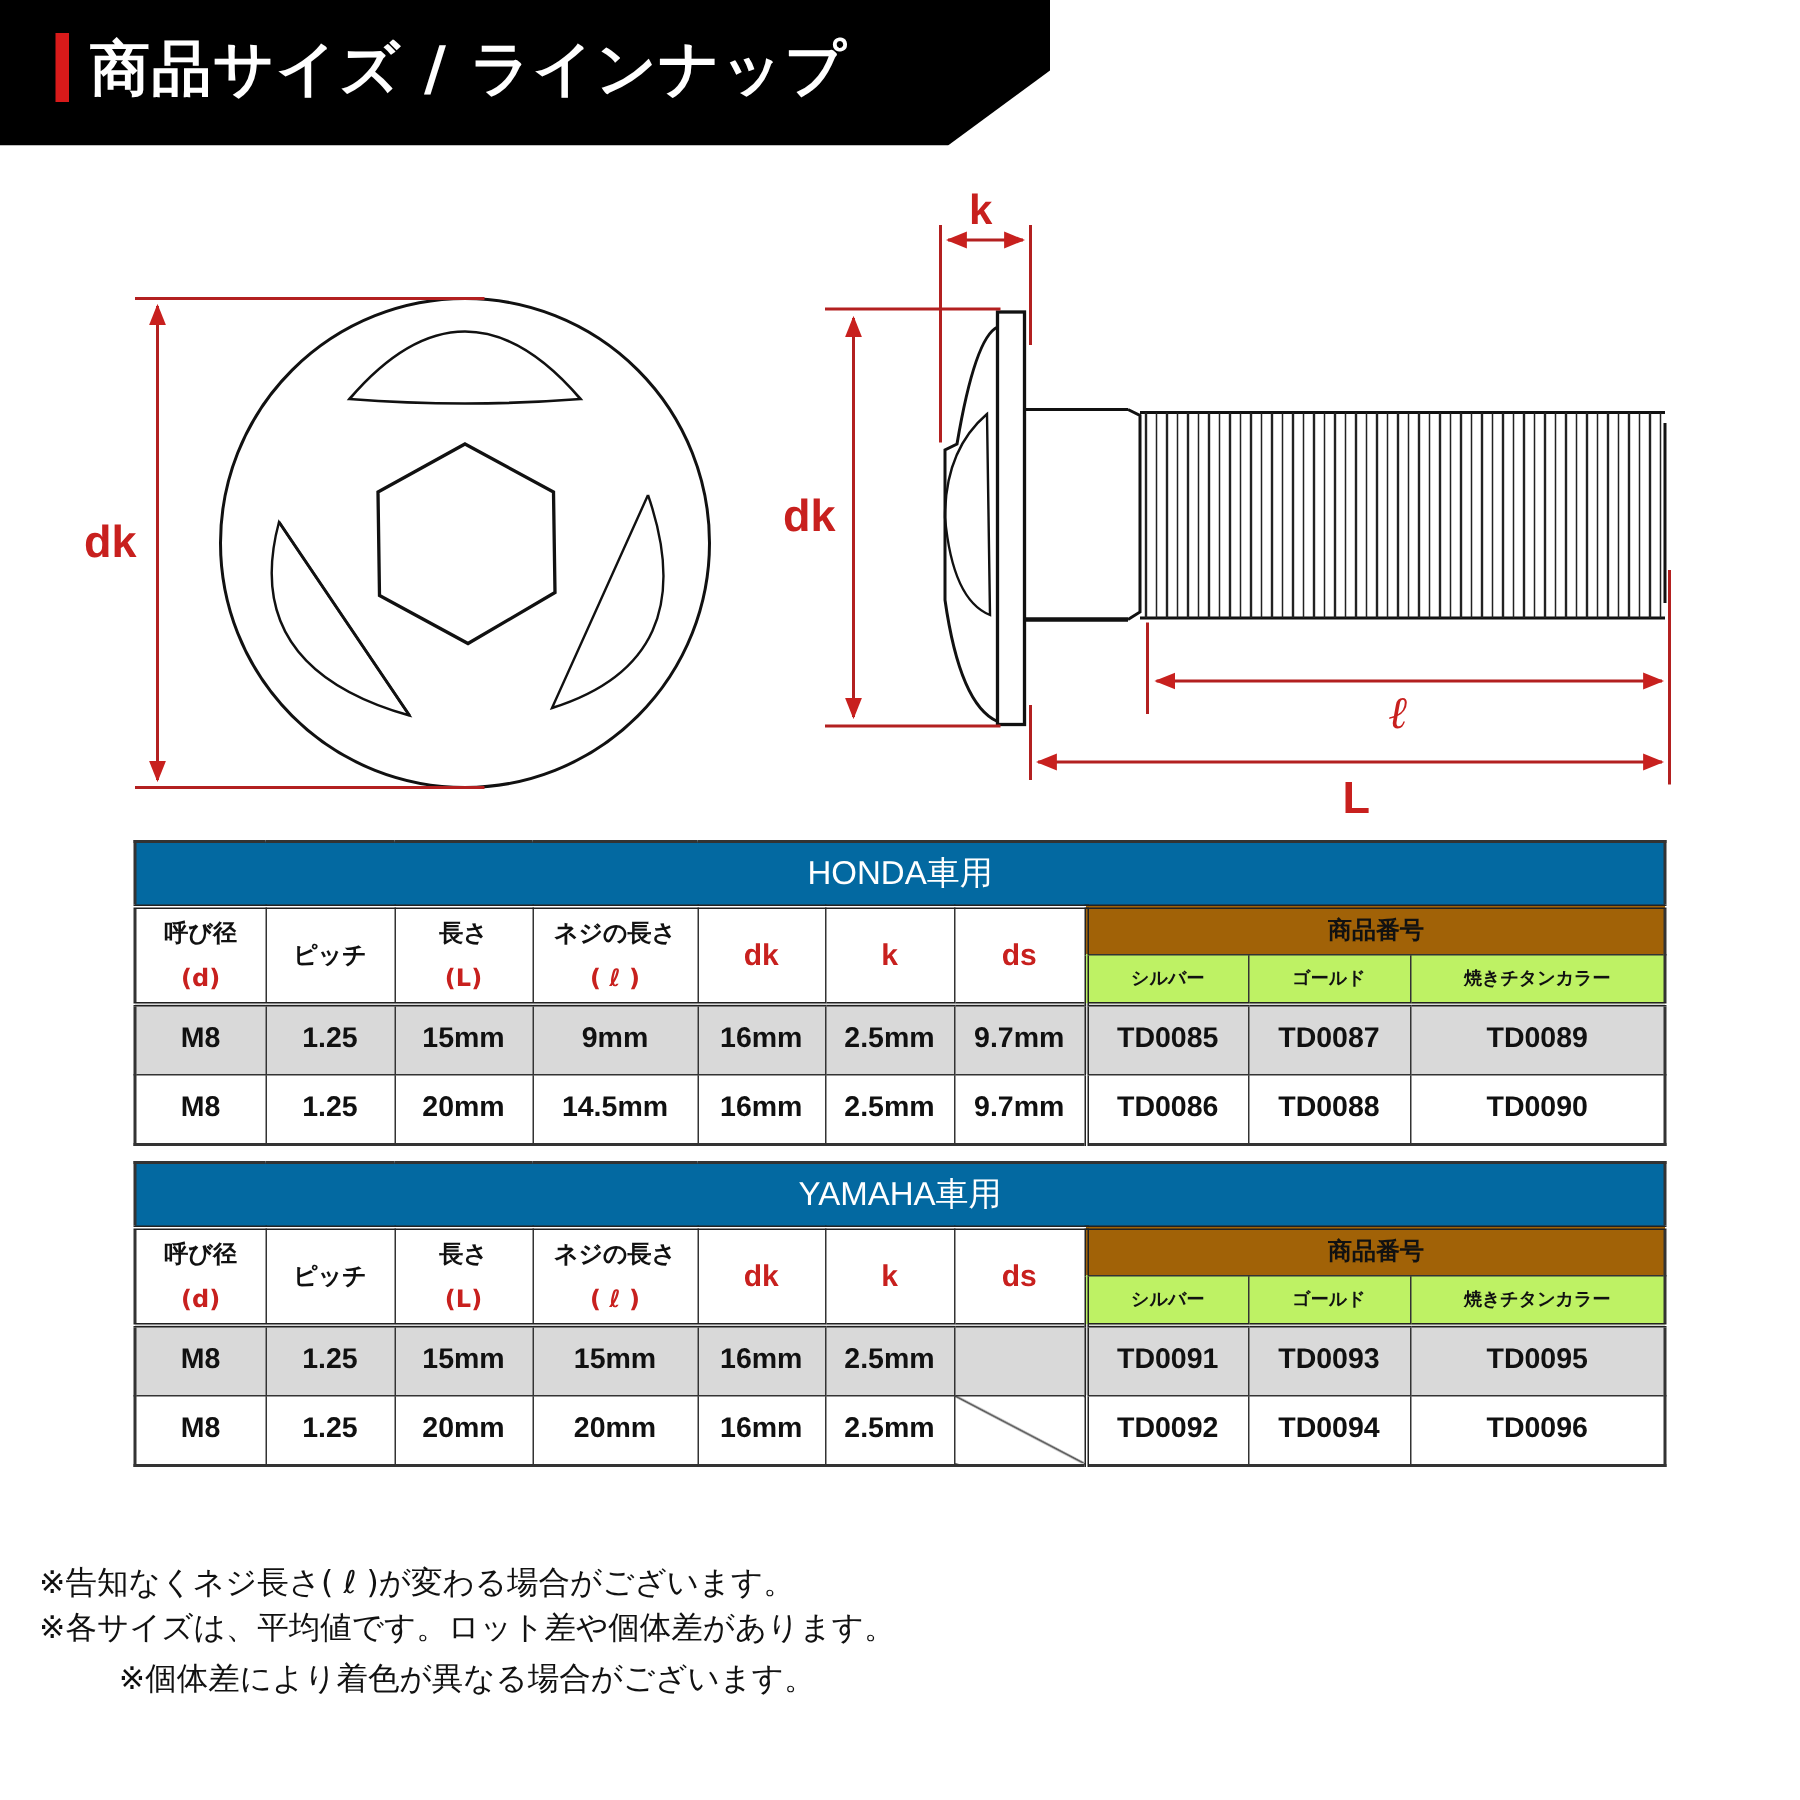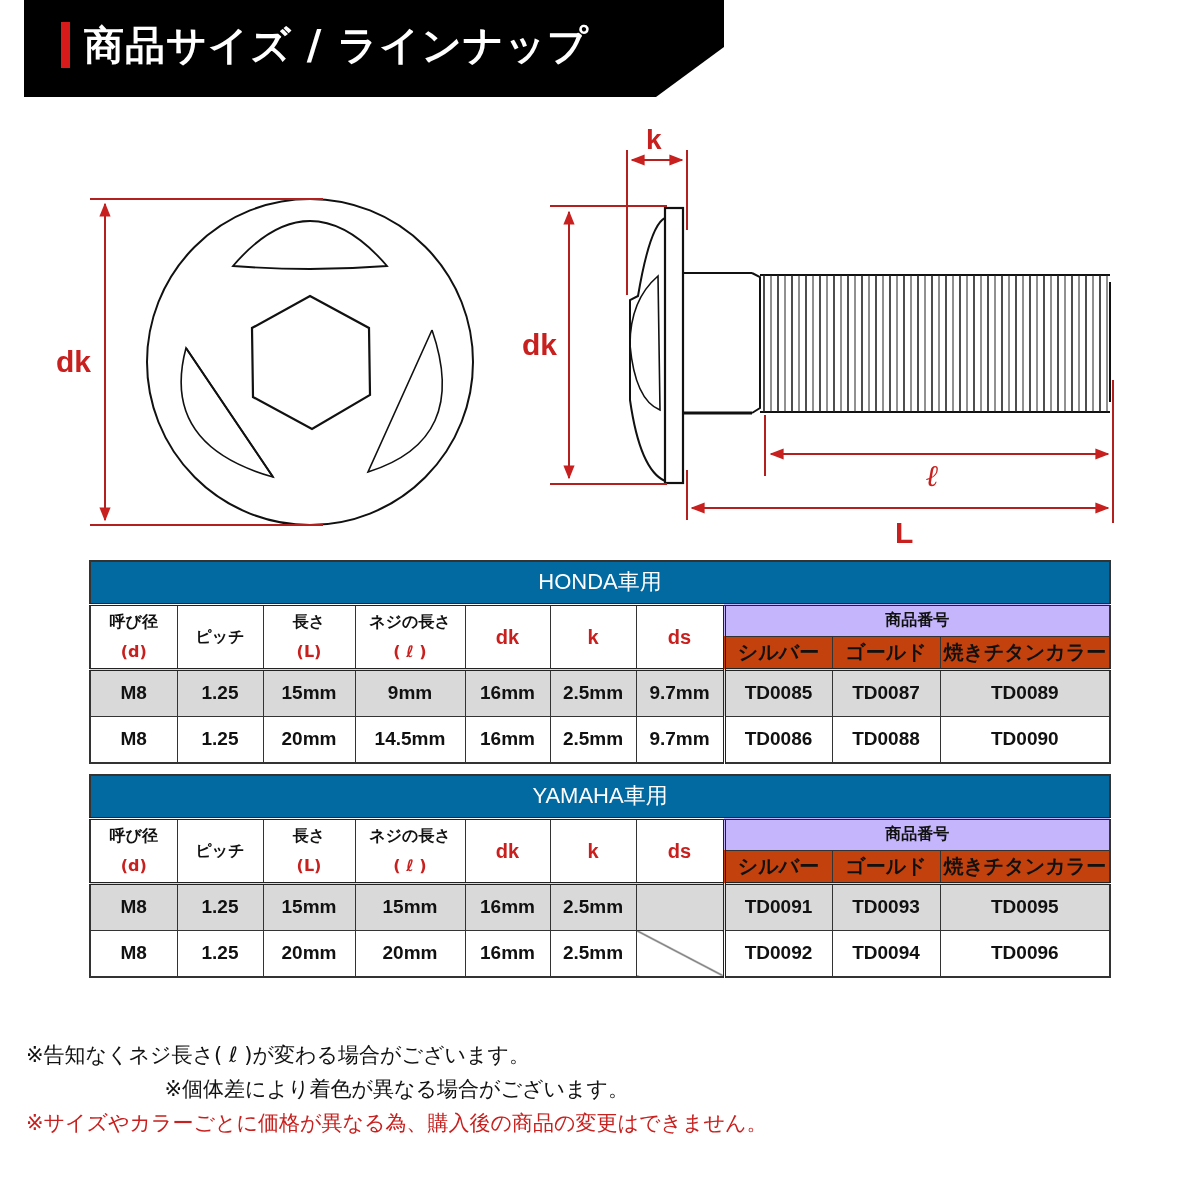--- a/index.html
+++ b/index.html
@@ -1,37 +1,37 @@
 <!DOCTYPE html>
 <html><head>
 <meta charset="utf-8">
 <style>
   * { box-sizing: border-box; margin: 0; padding: 0; }
   html, body { width: 1200px; height: 1200px; background: #ffffff; overflow: hidden; }
   body { position: relative; font-family: "DejaVu Sans", "Liberation Sans", sans-serif; color: #111; }
 
   
-  .banner { position: absolute; left: 0; top: 0; width: 700px; height: 101px; margin-left: 24px; }
+  .banner { position: absolute; left: 0; top: 0; width: 700px; height: 101px; }
   .banner svg { position: absolute; left: 0; top: 0; }
   .banner-accent { position: absolute; left: 37px; top: 22px; width: 9px; height: 46px; background: #d81a1a; }
   .banner-title { position: absolute; left: 60px; top: 18px; font-size: 40px; font-weight: bold; color: #ffffff; letter-spacing: 1px; white-space: nowrap; }
 
   
   .diagram { position: absolute; left: 0; top: 110px; width: 1200px; height: 450px; }
   .dim-label { position: absolute; color: #c8201e; font-weight: bold; font-family: "Liberation Sans", sans-serif; }
 
   
   .spec-table { position: absolute; left: 89px; width: 1020px; border-collapse: collapse; table-layout: fixed; border: 2px solid #333; }
   .spec-table td, .spec-table th { border: 1px solid #333; text-align: center; vertical-align: middle; font-size: 17px; }
   .spec-table .title-row th { background: #0369a1; color: #ffffff; font-size: 22px; font-weight: normal; height: 43px; font-family: "Liberation Sans", sans-serif; border-bottom: 3px double #222; }
   .spec-table .hdr { background: #ffffff; font-weight: bold; font-size: 16px; line-height: 30px; }
   .spec-table .hdr .red { color: #c8201e; }
   .spec-table .hdr-red { color: #c8201e; font-size: 20px; font-family: "Liberation Sans", sans-serif; font-weight: bold; }
-  .spec-table .grp { background: #c4b5fd; font-weight: bold; font-size: 16px; height: 32px; }
-  .spec-table .sub { background: #c2410c; font-weight: bold; font-size: 20px; height: 33px; text-align: center; }
+  .spec-table .grp { background: #a16207; font-weight: bold; font-size: 16px; height: 32px; }
+  .spec-table .sub { background: #bef264; font-weight: bold; font-size: 12px; height: 33px; text-align: center; }
   .spec-table .data td { height: 47px; font-weight: bold; font-family: "Liberation Sans", sans-serif; font-size: 19px; }
   .spec-table .data.shade td { background: #d9d9d9; }
   .spec-table .data.first td { border-top: 3px double #222; }
   .spec-table .sep-left { border-left: 3px double #222 !important; }
   .spec-table .diag { background-image: linear-gradient(to top right, transparent calc(50% - 1px), #222 50%, transparent calc(50% + 1px)); }
 
   
   .notes { position: absolute; left: 26px; top: 1040px; font-size: 21px; line-height: 30px; font-family: "DejaVu Sans", sans-serif; }
   .notes .note { white-space: nowrap; }
   .notes .note.red { color: #c8201e; }
@@ -255,15 +255,15 @@
     <td class="diag"></td>
     <td class="sep-left">TD0092</td>
     <td>TD0094</td>
     <td>TD0096</td>
   </tr>
 </tbody>
   </table>
 
 <div class="notes">
   <div class="note">※告知なくネジ長さ( ℓ )が変わる場合がございます。</div>
+  <div class="note">※各サイズは、平均値です。ロット差や個体差があります。</div>
   <div class="note" style="margin-top:4px;text-align:center;">※個体差により着色が異なる場合がございます。</div>
-  <div class="note red" style="margin-top:4px;">※サイズやカラーごとに価格が異なる為、購入後の商品の変更はできません。</div>
 </div>
 
 </body></html>

